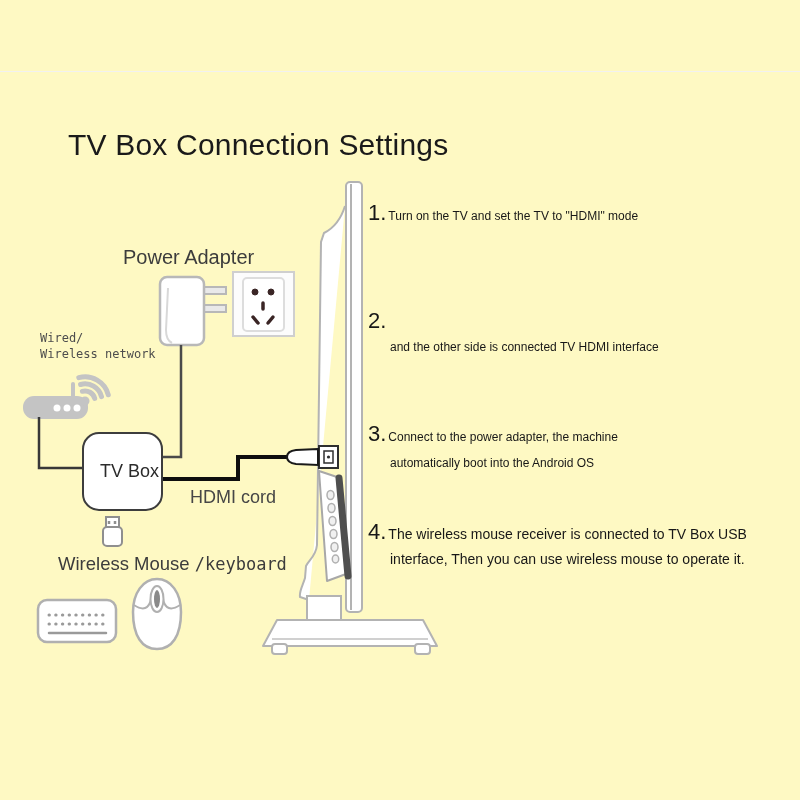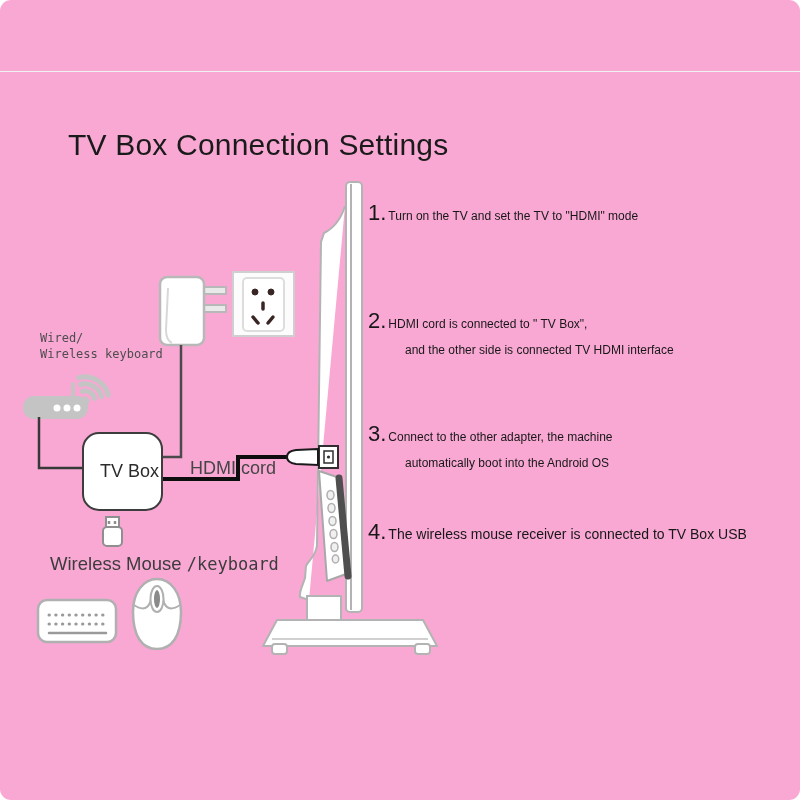--- a/index.html
+++ b/index.html
@@ -1,41 +1,41 @@
 <!DOCTYPE html>
 <html><head>
 <meta charset="utf-8">
 <style>
   html,body{margin:0;padding:0;background:#fff;}
   #canvas{
-    position:relative;width:800px;height:800px;background:#f9a8d4;
-    font-family:"Liberation Sans",sans-serif;overflow:hidden;border-radius:11px;
+    position:relative;width:800px;height:800px;background:#fef9c3;
+    font-family:"Liberation Sans",sans-serif;overflow:hidden;
   }
   .seam{position:absolute;left:0;top:71px;width:800px;height:1px;background:#f1f1f1;}
   .title{
     position:absolute;left:68px;top:128px;font-size:30px;color:#1a1a1a;
     letter-spacing:.2px;white-space:nowrap;
   }
   svg{position:absolute;left:0;top:0;}
   .lbl{position:absolute;color:#3c3c3c;white-space:nowrap;}
   .lbl-power{left:123px;top:246px;font-size:20px;}
   .lbl-net{left:40px;top:330px;font-size:12px;line-height:16px;color:#4d4d4d;
            font-family:"DejaVu Sans Mono",monospace;}
   .lbl-tvbox{left:90px;top:433px;width:79px;height:77px;display:flex;
              align-items:center;justify-content:center;font-size:18px;
              font-weight:500;color:#2b2b2b;}
-  .lbl-hdmi{left:190px;top:458px;font-size:18px;color:#464646;}
-  .lbl-mouse{left:50px;top:553px;font-size:18.5px;color:#3c3c3c;}
+  .lbl-hdmi{left:190px;top:487px;font-size:18px;color:#464646;}
+  .lbl-mouse{left:58px;top:553px;font-size:18.5px;color:#3c3c3c;}
   .lbl-mouse .mono{font-family:"DejaVu Sans Mono",monospace;font-size:17px;}
   .steps{position:absolute;left:368px;top:0;width:432px;color:#171717;}
   .step{position:absolute;left:0;}
   .step .row{display:flex;align-items:baseline;}
   .num{font-size:22px;margin-right:2px;flex:0 0 auto;}
   .line{font-size:12px;line-height:26px;white-space:nowrap;}
-  .line2{margin-left:37px;}
+  .line2{margin-left:22px;}
   .step-1{top:200px;}
   .step-2{top:308px;}
   .step-3{top:421px;}
   .step-4{top:519px;}
   .step-4 .line{font-size:14px;line-height:25px;}
 </style>
 </head>
 <body>
 
 <div id="canvas">
@@ -149,58 +149,59 @@
     <g fill="#ffffff" stroke="#b0b0b0" stroke-width="2.5">
       <path d="M157,579 C171,579 181,593 181,612 C181,636 172,649 157,649
                C142,649 133,636 133,612 C133,593 143,579 157,579 Z"></path>
       <path d="M134,605 C143,611 149,609 151,599" fill="none" stroke-width="2"></path>
       <path d="M180,605 C171,611 165,609 163,599" fill="none" stroke-width="2"></path>
       <ellipse cx="157" cy="599" rx="6.5" ry="13" stroke-width="2"></ellipse>
       <ellipse cx="157" cy="599" rx="3" ry="9" fill="#8a8a8a" stroke="none"></ellipse>
     </g>
   </svg>
 
+  <div class="lbl lbl-power">Power Adapter</div>
 
   <div class="lbl lbl-net">
     <div>Wired/</div>
-    <div>Wireless keyboard</div>
+    <div>Wireless network</div>
   </div>
 
   <div class="lbl lbl-tvbox">TV Box</div>
 
   <div class="lbl lbl-hdmi">HDMI cord</div>
 
   <div class="lbl lbl-mouse"><span>Wireless Mouse </span><span class="mono">/keyboard</span></div>
 
   <div class="steps">
 
     <div class="step step-1">
       <div class="row">
         <span class="num">1.</span>
         <span class="line">Turn on the TV and set the TV to "HDMI" mode</span>
       </div>
     </div>
 
     <div class="step step-2">
       <div class="row">
         <span class="num">2.</span>
-        <span class="line">HDMI cord is connected to " TV Box",</span>
       </div>
       <div class="line line2">and the other side is connected TV HDMI interface</div>
     </div>
 
     <div class="step step-3">
       <div class="row">
         <span class="num">3.</span>
-        <span class="line">Connect to the other adapter, the machine</span>
+        <span class="line">Connect to the power adapter, the machine</span>
       </div>
       <div class="line line2">automatically boot into the Android OS</div>
     </div>
 
     <div class="step step-4">
       <div class="row">
         <span class="num">4.</span>
         <span class="line">The wireless mouse receiver is connected to TV Box USB</span>
       </div>
+      <div class="line line2">interface, Then you can use wireless mouse to operate it.</div>
     </div>
 
   </div>
 </div>
 
 </body></html>

